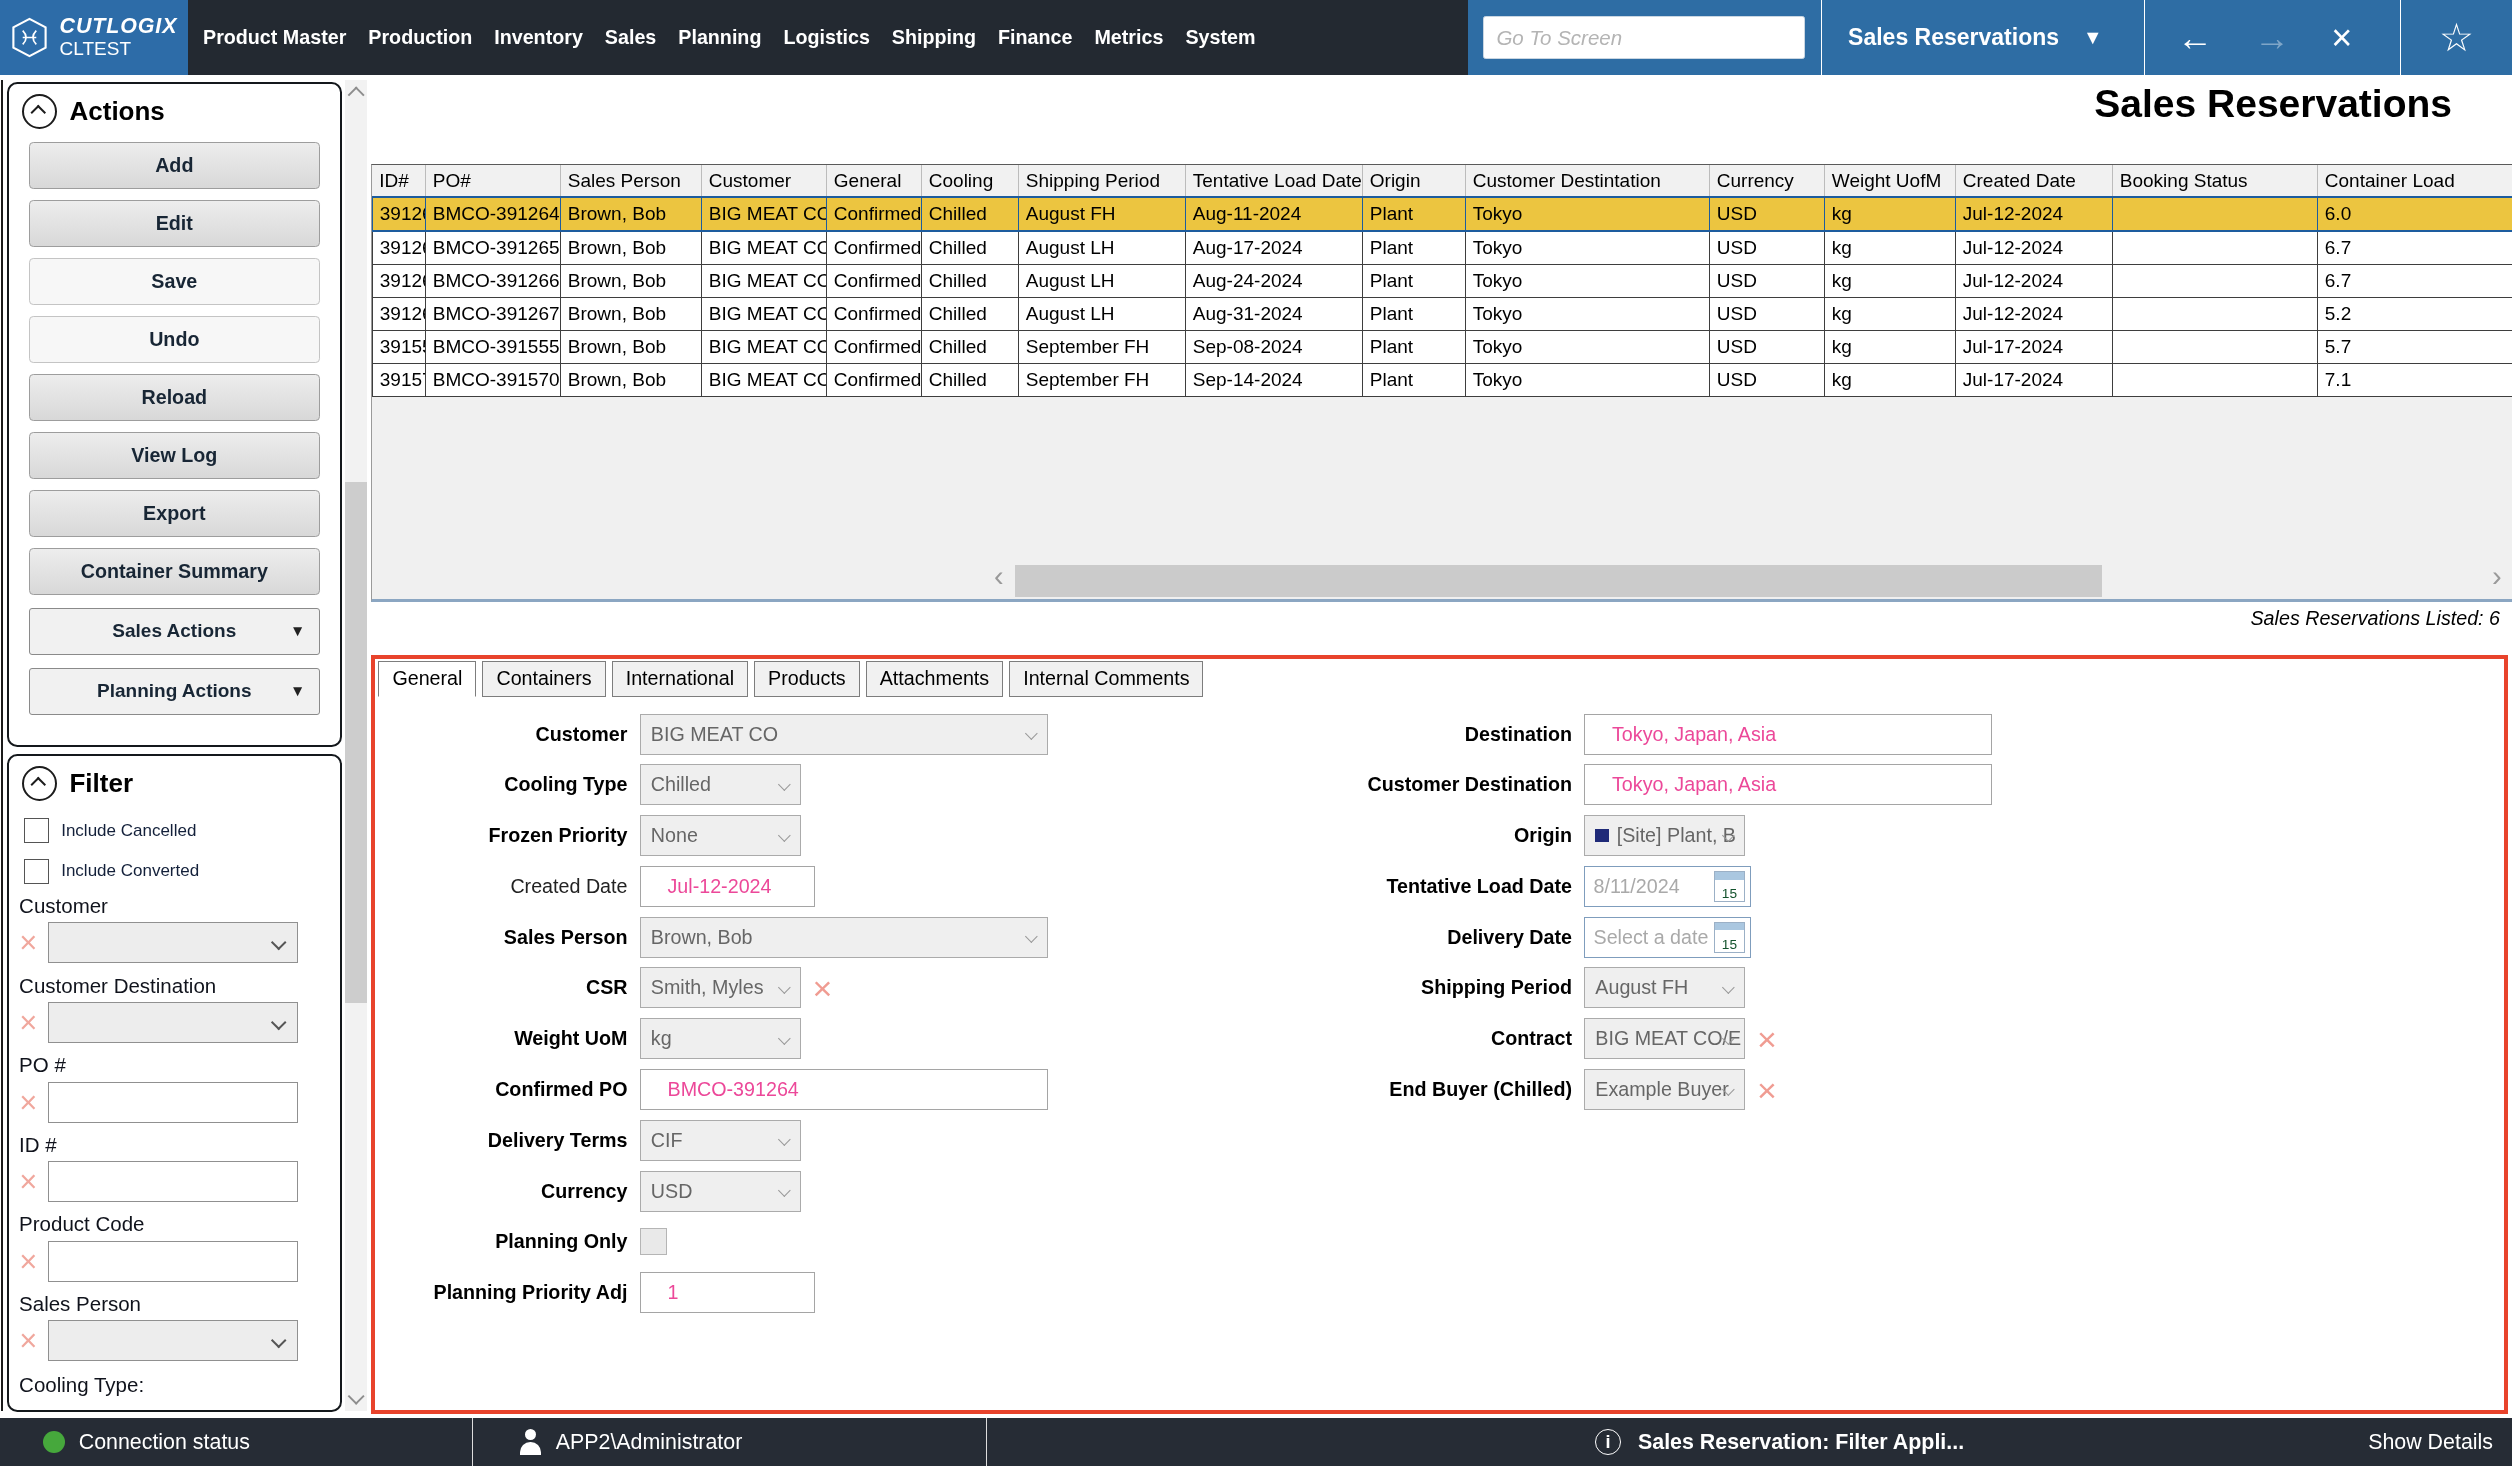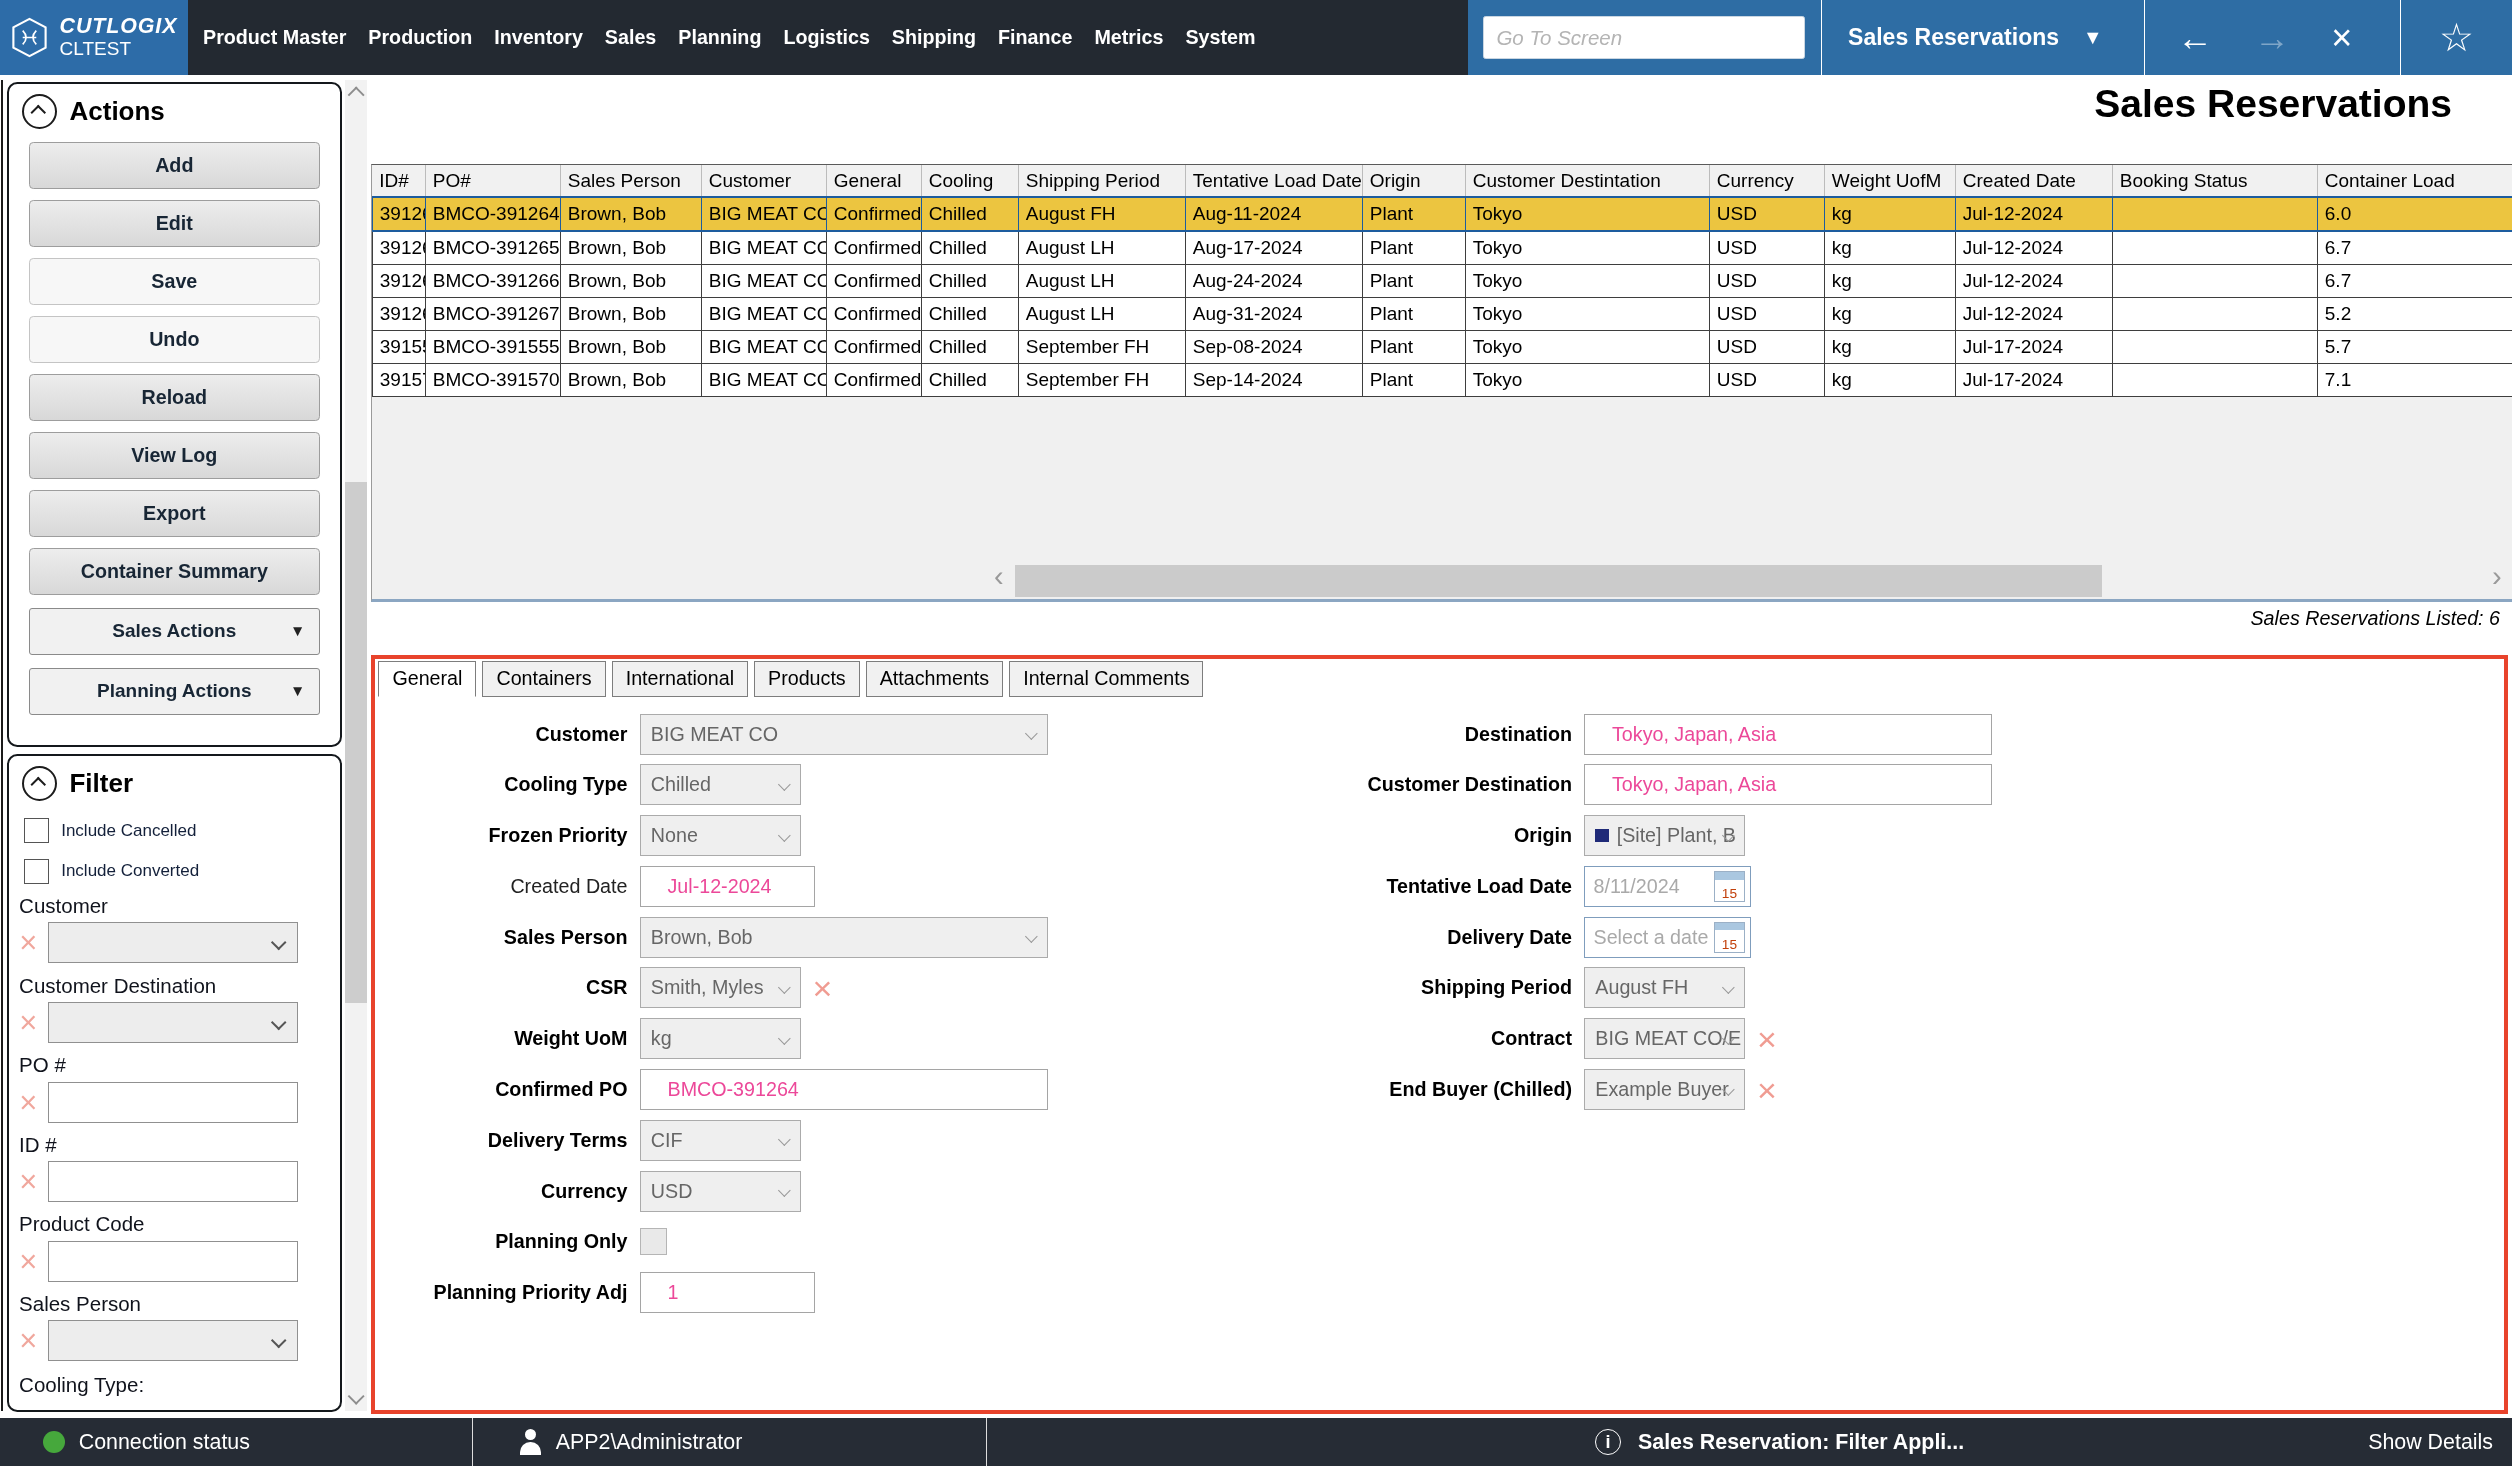--- a/index.html
+++ b/index.html
@@ -101,21 +101,21 @@
        padding:0 32px 0 10.3px;position:relative;font-size:19.7px;color:#666;box-sizing:border-box;white-space:nowrap;overflow:hidden;}
   .sel::after{content:"";position:absolute;right:11px;top:14.5px;width:7.7px;height:7.7px;
        border-right:1.7px solid #999;border-bottom:1.7px solid #999;transform:rotate(45deg);}
   .sel.wide{width:408px;} .sel.norm{width:161px;}
   .inp{height:41px;background:#fff;border:1.7px solid #a5a5a5;display:flex;align-items:center;
        padding:0 27px;font-size:19.7px;color:#ec4899;box-sizing:border-box;white-space:nowrap;}
   .inp.wide{width:408px;} .inp.norm{width:175px;}
   .datebox{height:41px;width:167px;background:#fff;border:1.7px solid #7f9dbd;display:flex;align-items:center;
        padding:0 5.1px 0 8.5px;font-size:19.7px;color:#a9a9a9;box-sizing:border-box;white-space:nowrap;}
   .cal{margin-left:auto;width:31px;height:31px;border:0.9px solid #9bb0c6;background:#fff;position:relative;
-       display:flex;align-items:flex-end;justify-content:center;font-size:13.7px;color:#c2410c;box-sizing:border-box;}
+       display:flex;align-items:flex-end;justify-content:center;font-size:13.7px;color:#14532d;box-sizing:border-box;}
   .cal::before{content:"";position:absolute;left:0;top:0;width:100%;height:7.7px;background:#aac7e0;}
   .ta{width:335px;height:128px;background:#fff;border:1.7px solid #b5b5b5;padding:5.1px 34px 5.1px 10.3px;
       font-size:19.7px;color:#8f8f8f;white-space:pre-line;line-height:1.32;position:relative;box-sizing:border-box;}
   .ta-dd{position:absolute;right:3.4px;top:3.4px;width:29px;height:48px;background:#f0f0f0;border:0.9px solid #cfcfcf;}
   .ta-dd::after{content:"";position:absolute;left:8.5px;top:12px;width:7.7px;height:7.7px;
        border-right:1.7px solid #999;border-bottom:1.7px solid #999;transform:rotate(45deg);}
   .swatch{width:13.7px;height:13.7px;background:#1f2a78;margin-right:7.7px;flex:0 0 auto;}
   .clear-x{font-size:34px;color:#f09c92;margin-left:12px;line-height:1;cursor:default;}
   .pchk{width:27px;height:27px;background:#e9e9e9;border:1.7px solid #b5b5b5;box-sizing:border-box;}
 

